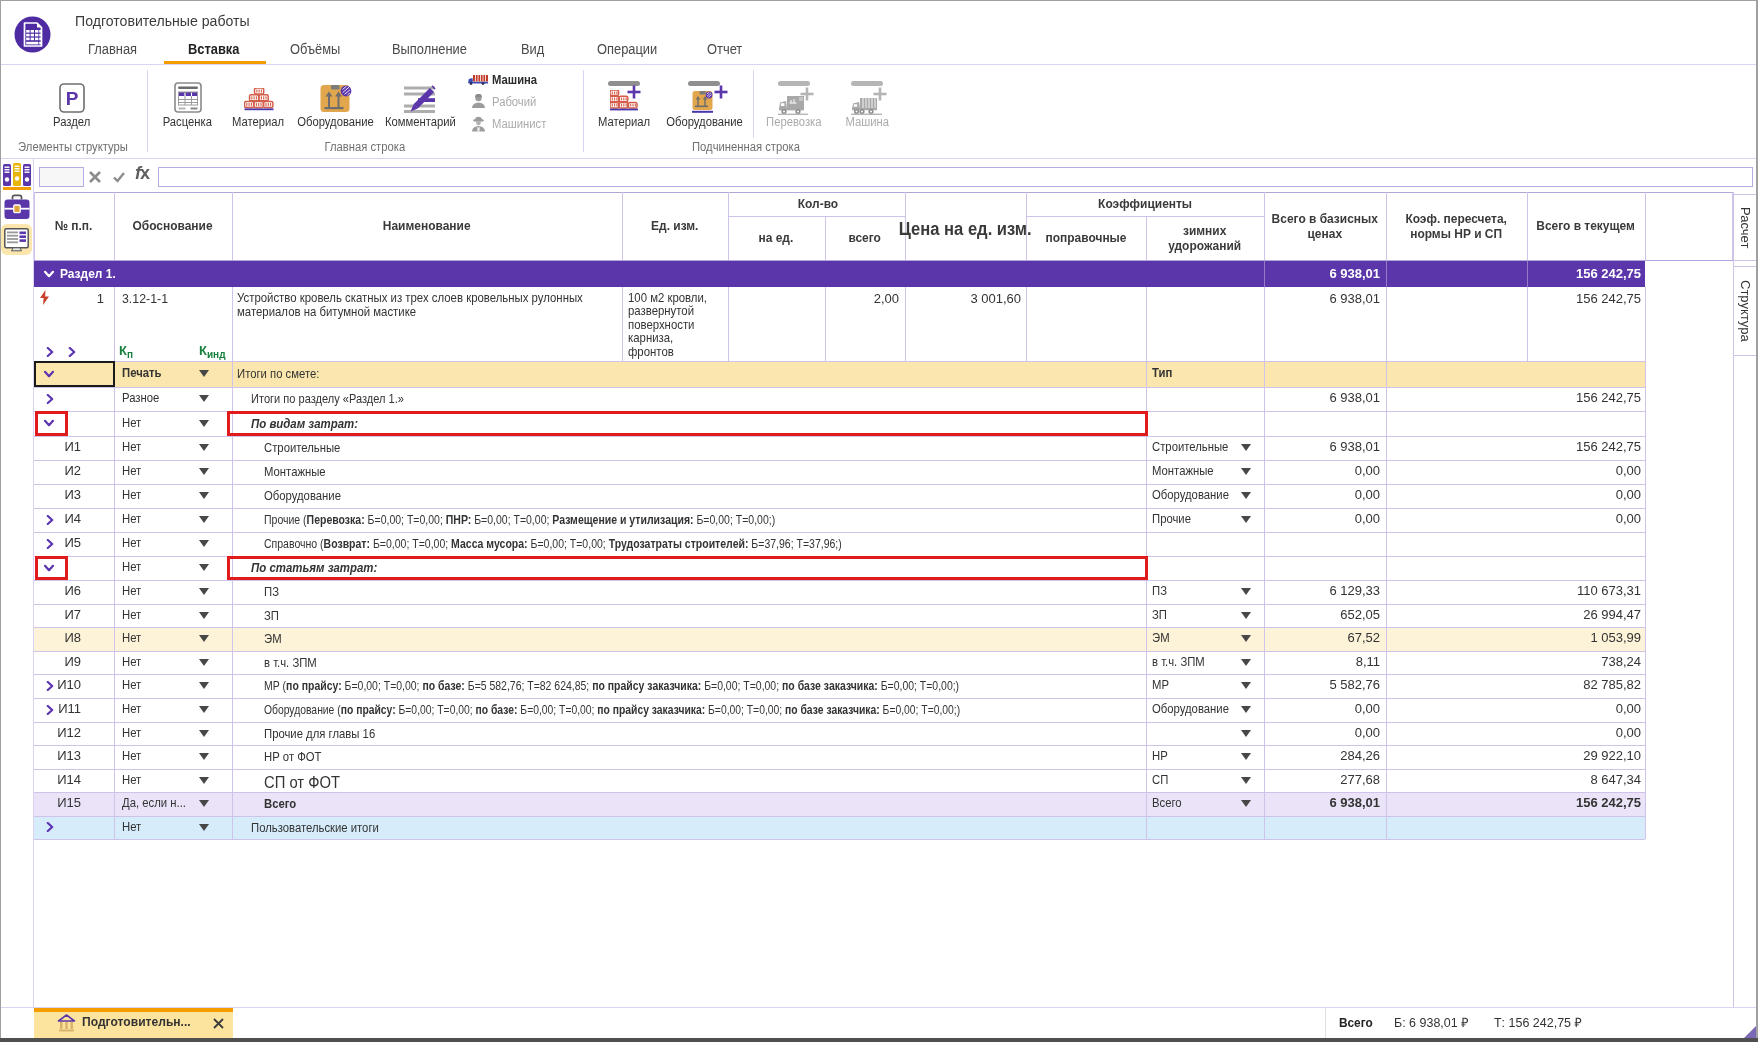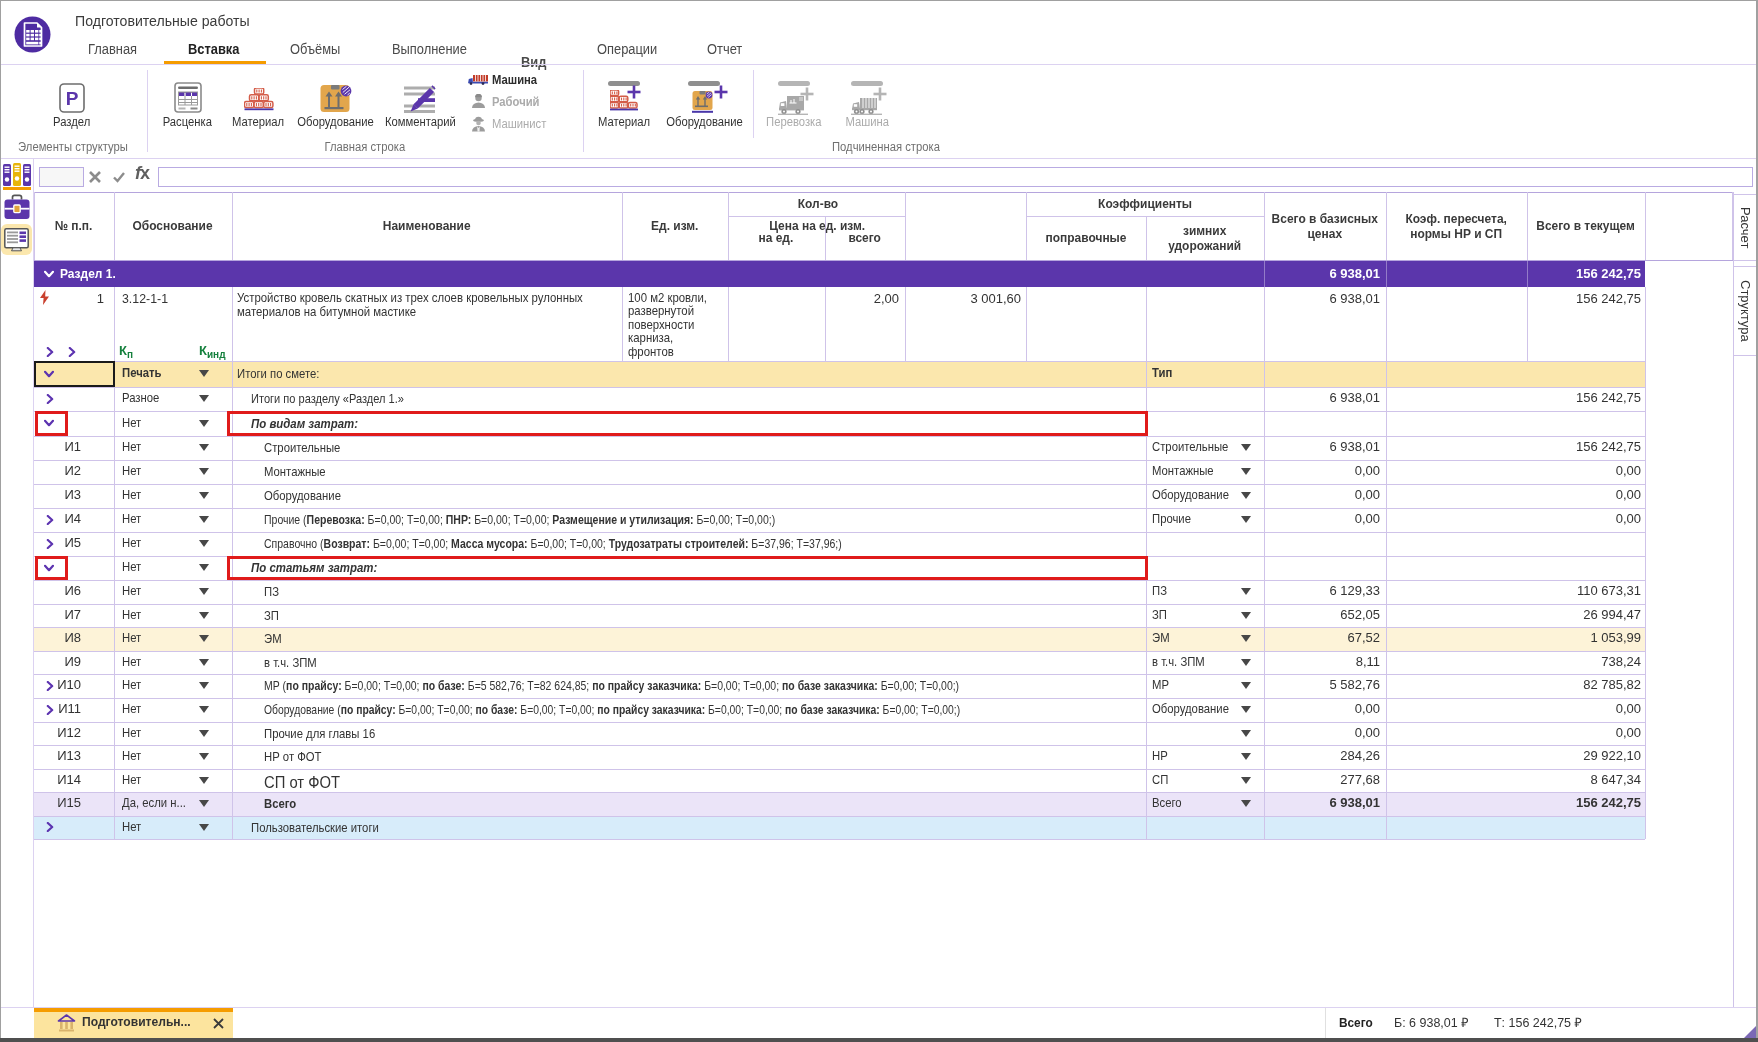--- a/index.html
+++ b/index.html
@@ -24,21 +24,21 @@
       <rect x="25.2" y="21.6" width="2.3" height="2.6"></rect>
 <rect x="12.2" y="25.8" width="12.2" height="2.6"></rect>
       <rect x="25.2" y="25.8" width="2.3" height="2.6"></rect>
 </g>
   </svg>
 <div style="position:absolute;left:75px;top:12px;font-size:15.5px;color:#3b3b3b;font-weight:normal;white-space:nowrap;line-height:1.15;"><span style="display:inline-block;transform:scaleX(0.91);transform-origin:0 50%;white-space:nowrap;">Подготовительные работы</span></div>
 <div style="position:absolute;left:88px;top:41px;font-size:14px;color:#4a4a4a;font-weight:normal;white-space:nowrap;line-height:1.15;"><span style="display:inline-block;transform:scaleX(0.92);transform-origin:0 50%;white-space:nowrap;">Главная</span></div>
 <div style="position:absolute;left:188px;top:41px;font-size:14px;color:#222;font-weight:bold;white-space:nowrap;line-height:1.15;"><span style="display:inline-block;transform:scaleX(0.92);transform-origin:0 50%;white-space:nowrap;">Вставка</span></div>
 <div style="position:absolute;left:290px;top:41px;font-size:14px;color:#4a4a4a;font-weight:normal;white-space:nowrap;line-height:1.15;"><span style="display:inline-block;transform:scaleX(0.92);transform-origin:0 50%;white-space:nowrap;">Объёмы</span></div>
 <div style="position:absolute;left:392px;top:41px;font-size:14px;color:#4a4a4a;font-weight:normal;white-space:nowrap;line-height:1.15;"><span style="display:inline-block;transform:scaleX(0.92);transform-origin:0 50%;white-space:nowrap;">Выполнение</span></div>
-<div style="position:absolute;left:521px;top:41px;font-size:14px;color:#4a4a4a;font-weight:bold;white-space:nowrap;line-height:1.15;margin-top:13px;"><span style="display:inline-block;transform:scaleX(0.92);transform-origin:0 50%;white-space:nowrap;">Вид</span></div>
+<div style="position:absolute;left:521px;top:41px;font-size:14px;color:#4a4a4a;font-weight:normal;white-space:nowrap;line-height:1.15;"><span style="display:inline-block;transform:scaleX(0.92);transform-origin:0 50%;white-space:nowrap;">Вид</span></div>
 <div style="position:absolute;left:597px;top:41px;font-size:14px;color:#4a4a4a;font-weight:normal;white-space:nowrap;line-height:1.15;"><span style="display:inline-block;transform:scaleX(0.92);transform-origin:0 50%;white-space:nowrap;">Операции</span></div>
 <div style="position:absolute;left:707px;top:41px;font-size:14px;color:#4a4a4a;font-weight:normal;white-space:nowrap;line-height:1.15;"><span style="display:inline-block;transform:scaleX(0.92);transform-origin:0 50%;white-space:nowrap;">Отчет</span></div>
 <div style="position:absolute;left:164px;top:61px;width:102px;height:4px;background:#f59c00;"></div>
 <div style="position:absolute;left:0px;top:64px;width:1758px;height:1px;background:#dcd2f1;"></div>
 <div style="position:absolute;left:147px;top:70px;width:1px;height:82px;background:#dcd2f1;"></div>
 <div style="position:absolute;left:583px;top:70px;width:1px;height:82px;background:#dcd2f1;"></div>
 <div style="position:absolute;left:753px;top:70px;width:1px;height:68px;background:#dcd2f1;"></div>
 <div style="position:absolute;left:0px;top:158px;width:1758px;height:1px;background:#dcd2f1;"></div>
 <svg style="position:absolute;left:59px;top:83px" width="26" height="30" viewBox="0 0 26 30">
 <rect x="1" y="1" width="24" height="28" rx="4" fill="#fff" stroke="#6d6d6d" stroke-width="1.6"></rect>
@@ -137,21 +137,21 @@
 <rect x="5" y="6.8" width="15" height="1.7" fill="#3b4bb3"></rect>
 <circle cx="3" cy="8.6" r="1.4" fill="#2a2a55"></circle>
     <circle cx="15" cy="8.6" r="1.4" fill="#2a2a55"></circle>
 </svg>
 <div style="position:absolute;left:492px;top:73px;font-size:12.5px;color:#2d2d2d;font-weight:bold;white-space:nowrap;line-height:1.15;"><span style="display:inline-block;transform:scaleX(0.9);transform-origin:0 50%;white-space:nowrap;">Машина</span></div>
 <svg style="position:absolute;left:471px;top:94px" width="15" height="15" viewBox="0 0 15 15">
 <circle cx="7.5" cy="4" r="3.2" fill="#9c9c9c"></circle>
 <path d="M4 3.2 a3.5 3.5 0 0 1 7 0 z" fill="#8a8a8a"></path>
 <path d="M1 14 a6.5 5.5 0 0 1 13 0 z" fill="#9c9c9c"></path>
   </svg>
-<div style="position:absolute;left:492px;top:95px;font-size:12.5px;color:#ababab;font-weight:bold;white-space:nowrap;line-height:1.15;"><span style="display:inline-block;transform:scaleX(0.9);transform-origin:0 50%;white-space:nowrap;">Рабочий</span></div>
+<div style="position:absolute;left:492px;top:95px;font-size:12.5px;color:#ababab;font-weight:normal;white-space:nowrap;line-height:1.15;"><span style="display:inline-block;transform:scaleX(0.9);transform-origin:0 50%;white-space:nowrap;">Рабочий</span></div>
 <svg style="position:absolute;left:471px;top:116px" width="15" height="16" viewBox="0 0 15 16">
 <ellipse cx="7.5" cy="4.4" rx="5.4" ry="1.4" fill="#9c9c9c"></ellipse>
 <path d="M3.8 4.2 Q4.2 0.8 7.5 0.8 Q10.8 0.8 11.2 4.2 z" fill="#9c9c9c"></path>
 <circle cx="7.5" cy="7" r="2.3" fill="#b2b2b2"></circle>
 <path d="M1 15.5 a6.5 5.5 0 0 1 13 0 z" fill="#9c9c9c"></path>
 <path d="M6.2 10.5 l1.3 1.6 l1.3 -1.6 l-0.3 5 h-2 z" fill="#fff" opacity="0.85"></path>
 </svg>
 <div style="position:absolute;left:492px;top:117px;font-size:12.5px;color:#ababab;font-weight:normal;white-space:nowrap;line-height:1.15;"><span style="display:inline-block;transform:scaleX(0.9);transform-origin:0 50%;white-space:nowrap;">Машинист</span></div>
 <div style="position:absolute;left:608px;top:81px;width:32px;height:5px;border-radius:2.5px;background:#8f8f8f;"></div>
 <svg style="position:absolute;left:610px;top:90px" width="28" height="21" viewBox="0 0 28 21">
@@ -250,21 +250,21 @@
     <circle cx="11" cy="16.5" r="1" fill="#fff"></circle>
 <circle cx="20" cy="16.5" r="2.6" fill="#8f8f8f"></circle>
     <circle cx="20" cy="16.5" r="1" fill="#fff"></circle>
 <rect x="0" y="18.6" width="31" height="1.4" fill="#b5b5b5"></rect>
 </svg>
 <svg style="position:absolute;left:873px;top:87px" width="14" height="14" viewBox="0 0 14 14">
     <line x1="7" y1="0.5" x2="7" y2="13.5" stroke="#b5b5b5" stroke-width="2.6"></line>
     <line x1="0.5" y1="7" x2="13.5" y2="7" stroke="#b5b5b5" stroke-width="2.6"></line>
   </svg>
 <div style="position:absolute;left:667px;top:115px;width:400px;text-align:center;font-size:12.5px;color:#ababab;font-weight:normal;white-space:nowrap;line-height:1.15;"><span style="display:inline-block;transform:scaleX(0.9);transform-origin:50% 50%;white-space:nowrap;">Машина</span></div>
-<div style="position:absolute;left:546px;top:140px;width:400px;text-align:right;font-size:12.5px;color:#707070;font-weight:normal;white-space:nowrap;line-height:1.15;"><span style="display:inline-block;transform:scaleX(0.9);transform-origin:50% 50%;white-space:nowrap;">Подчиненная строка</span></div>
+<div style="position:absolute;left:546px;top:140px;width:400px;text-align:center;font-size:12.5px;color:#707070;font-weight:normal;white-space:nowrap;line-height:1.15;"><span style="display:inline-block;transform:scaleX(0.9);transform-origin:50% 50%;white-space:nowrap;">Подчиненная строка</span></div>
 <div style="position:absolute;left:33px;top:158px;width:1px;height:850px;background:#dcd2f1;"></div>
 <svg style="position:absolute;left:3px;top:163px" width="28" height="23" viewBox="0 0 28 23">
 <rect x="0" y="1" width="8" height="22" rx="1.5" fill="#5b36ab"></rect>
 <rect x="10" y="0" width="8" height="23" rx="1.5" fill="#e8b50a"></rect>
 <rect x="20" y="1" width="8" height="22" rx="1.5" fill="#5b36ab"></rect>
 <g fill="#fff">
 <rect x="1.5" y="3.5" width="5" height="1.4"></rect>
       <rect x="1.5" y="6" width="5" height="1.4"></rect>
       <rect x="1.5" y="8.5" width="5" height="1.4"></rect>
 <rect x="11.5" y="2.5" width="5" height="1.4"></rect>
@@ -328,21 +328,21 @@
 <div style="position:absolute;left:1146px;top:216px;width:1px;height:44px;background:#cfc3e9;"></div>
 <div style="position:absolute;left:728px;top:216px;width:177px;height:1px;background:#cfc3e9;"></div>
 <div style="position:absolute;left:1026px;top:216px;width:238px;height:1px;background:#cfc3e9;"></div>
 <div style="position:absolute;left:-126px;top:219px;width:400px;text-align:center;font-size:13px;color:#3a3a3a;font-weight:bold;white-space:nowrap;line-height:1.15;"><span style="display:inline-block;transform:scaleX(0.92);transform-origin:50% 50%;white-space:nowrap;">№ п.п.</span></div>
 <div style="position:absolute;left:-27px;top:219px;width:400px;text-align:center;font-size:13px;color:#3a3a3a;font-weight:bold;white-space:nowrap;line-height:1.15;"><span style="display:inline-block;transform:scaleX(0.92);transform-origin:50% 50%;white-space:nowrap;">Обоснование</span></div>
 <div style="position:absolute;left:227px;top:219px;width:400px;text-align:center;font-size:13px;color:#3a3a3a;font-weight:bold;white-space:nowrap;line-height:1.15;"><span style="display:inline-block;transform:scaleX(0.92);transform-origin:50% 50%;white-space:nowrap;">Наименование</span></div>
 <div style="position:absolute;left:475px;top:219px;width:400px;text-align:center;font-size:13px;color:#3a3a3a;font-weight:bold;white-space:nowrap;line-height:1.15;"><span style="display:inline-block;transform:scaleX(0.92);transform-origin:50% 50%;white-space:nowrap;">Ед. изм.</span></div>
 <div style="position:absolute;left:618px;top:197px;width:400px;text-align:center;font-size:13px;color:#3a3a3a;font-weight:bold;white-space:nowrap;line-height:1.15;"><span style="display:inline-block;transform:scaleX(0.92);transform-origin:50% 50%;white-space:nowrap;">Кол-во</span></div>
 <div style="position:absolute;left:576px;top:231px;width:400px;text-align:center;font-size:13px;color:#3a3a3a;font-weight:bold;white-space:nowrap;line-height:1.15;"><span style="display:inline-block;transform:scaleX(0.92);transform-origin:50% 50%;white-space:nowrap;">на ед.</span></div>
 <div style="position:absolute;left:665px;top:231px;width:400px;text-align:center;font-size:13px;color:#3a3a3a;font-weight:bold;white-space:nowrap;line-height:1.15;"><span style="display:inline-block;transform:scaleX(0.92);transform-origin:50% 50%;white-space:nowrap;">всего</span></div>
-<div style="position:absolute;left:765px;top:219px;width:400px;font-size:13px;color:#3a3a3a;font-weight:bold;white-space:nowrap;line-height:1.15;"><span style="display:inline-block;transform:scaleX(0.92);transform-origin:50% 50%;white-space:nowrap;">Цена на ед. изм.</span></div>
+<div style="position:absolute;left:765px;top:219px;width:400px;text-align:center;font-size:18px;color:#3a3a3a;font-weight:bold;white-space:nowrap;line-height:1.15;"><span style="display:inline-block;transform:scaleX(0.92);transform-origin:50% 50%;white-space:nowrap;">Цена на ед. изм.</span></div>
 <div style="position:absolute;left:945px;top:197px;width:400px;text-align:center;font-size:13px;color:#3a3a3a;font-weight:bold;white-space:nowrap;line-height:1.15;"><span style="display:inline-block;transform:scaleX(0.92);transform-origin:50% 50%;white-space:nowrap;">Коэффициенты</span></div>
 <div style="position:absolute;left:886px;top:231px;width:400px;text-align:center;font-size:13px;color:#3a3a3a;font-weight:bold;white-space:nowrap;line-height:1.15;"><span style="display:inline-block;transform:scaleX(0.92);transform-origin:50% 50%;white-space:nowrap;">поправочные</span></div>
 <div style="position:absolute;left:1005px;top:224px;width:400px;text-align:center;font-size:13px;color:#3a3a3a;font-weight:bold;white-space:nowrap;line-height:1.15;"><span style="display:inline-block;transform:scaleX(0.92);transform-origin:50% 50%;white-space:nowrap;">зимних<br>удорожаний</span></div>
 <div style="position:absolute;left:1125px;top:212px;width:400px;text-align:center;font-size:13px;color:#3a3a3a;font-weight:bold;white-space:nowrap;line-height:1.15;"><span style="display:inline-block;transform:scaleX(0.92);transform-origin:50% 50%;white-space:nowrap;">Всего в базисных<br>ценах</span></div>
 <div style="position:absolute;left:1256px;top:212px;width:400px;text-align:center;font-size:13px;color:#3a3a3a;font-weight:bold;white-space:nowrap;line-height:1.15;"><span style="display:inline-block;transform:scaleX(0.92);transform-origin:50% 50%;white-space:nowrap;">Коэф. пересчета,<br>нормы НР и СП</span></div>
 <div style="position:absolute;left:1386px;top:219px;width:400px;text-align:center;font-size:13px;color:#3a3a3a;font-weight:bold;white-space:nowrap;line-height:1.15;"><span style="display:inline-block;transform:scaleX(0.92);transform-origin:50% 50%;white-space:nowrap;">Всего в текущем</span></div>
 <div style="position:absolute;left:34px;top:261px;width:1611px;height:26px;background:#5b36ab;"></div>
 <svg style="position:absolute;left:44px;top:269px" width="10" height="10" viewBox="0 0 10 10">
     <polyline points="1,2.8000000000000003 5.0,7.199999999999999 9,2.8000000000000003" fill="none" stroke="#fff" stroke-width="2.2" stroke-linecap="round" stroke-linejoin="round"></polyline>
   </svg>

